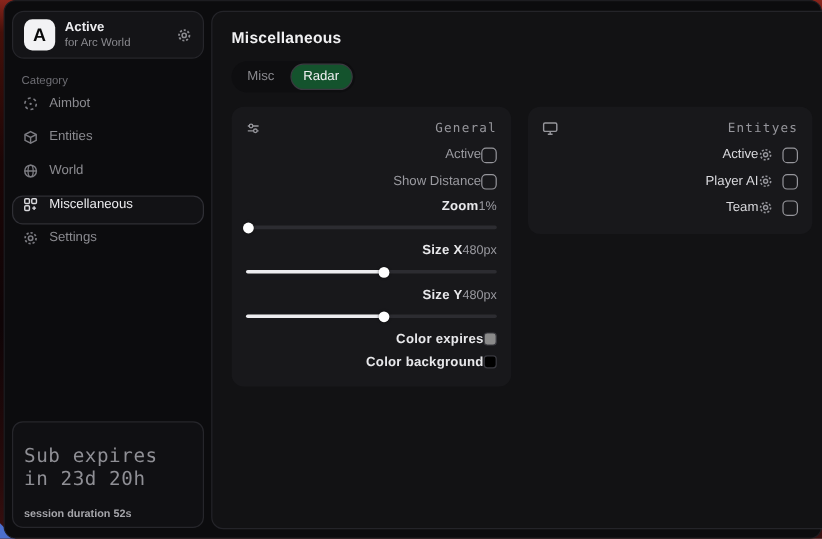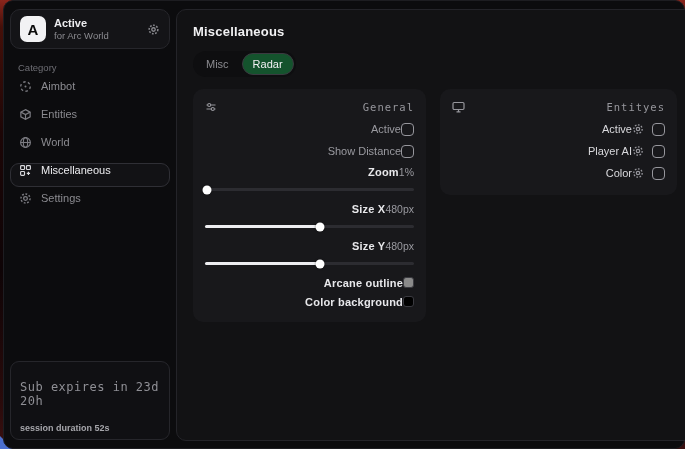--- a/index.html
+++ b/index.html
@@ -37,21 +37,21 @@
     display:flex; align-items:flex-start; gap:9px; height:24px; margin:2px 0;
     padding:0 8px; color:#8b8b90; font-size:11px; border:1px solid transparent; border-radius:9px;
     cursor:default;
   }
   .nav-item .nav-icon { display:flex; color:#7c7c82; }
   .nav-item.active { color:#ececef; background:#121215; border-color:#2f2f35; }
   .nav-item.active .nav-icon { color:#d8d8dc; }
   .sidebar-footer {
     margin-top:auto; border:1px solid #26262b; border-radius:9px; padding:6px 9px; background:#101013;
   }
-  .footer-line1 { font-family:"DejaVu Sans Mono", monospace; font-size:12px; color:#8f8f95; letter-spacing:.5px;margin-top:12px; }
+  .footer-line1 { font-family:"DejaVu Sans Mono", monospace; font-size:16px; color:#8f8f95; letter-spacing:.5px;margin-top:12px; }
   .footer-line2 { font-size:9px; color:#a6a6ab; margin-top:15px; font-weight:bold; }
   
   .main-panel {
     flex:1; margin:8px 7px 7px 0; border:1px solid #242429; border-radius:10px;
     background:#121214; padding:14px 16px; position:relative;
   }
   .page-title { font-size:13px; font-weight:bold; color:#f0f0f2; letter-spacing:.2px; }
   .tabbar {
     margin-top:12px; display:inline-flex; align-items:center; gap:2px;
     background:#0e0e10; border-radius:14px; padding:2px;
@@ -226,21 +226,21 @@
             <span class="row-label">Size Y</span>
             <span class="row-value">480px</span>
           </div>
           <div class="slider-track">
             <div class="slider-fill" style="width: 55%;"></div>
             <div class="slider-thumb" style="left: 55%;"></div>
           </div>
         </div>
 
         <div class="row" style="height:19px;">
-          <span class="row-label">Arcane outline</span>
+          <span class="row-label">Color expires</span>
           <span class="swatch" style="background-color: rgb(138, 138, 138);"></span>
         </div>
 
         <div class="row" style="height:19px;">
           <span class="row-label">Color background</span>
           <span class="swatch" style="background-color: rgb(0, 0, 0);"></span>
         </div>
       </div>
 
       <div class="card card-entities">
@@ -274,21 +274,21 @@
               <svg width="12" height="12" viewBox="0 0 12 12">
                   <circle cx="6" cy="6" r="4.2" fill="none" stroke="currentColor" stroke-width="1.3" stroke-dasharray="1.7 1.5"></circle>
                   <circle cx="6" cy="6" r="1.7" fill="none" stroke="currentColor" stroke-width="1.2"></circle>
                 </svg>
             </span>
             <span class="checkbox"></span>
           </span>
         </div>
 
         <div class="row">
-          <span class="entity-label">Color</span>
+          <span class="entity-label">Team</span>
           <span class="entity-right">
             <span class="entity-gear">
               <svg width="12" height="12" viewBox="0 0 12 12">
                   <circle cx="6" cy="6" r="4.2" fill="none" stroke="currentColor" stroke-width="1.3" stroke-dasharray="1.7 1.5"></circle>
                   <circle cx="6" cy="6" r="1.7" fill="none" stroke="currentColor" stroke-width="1.2"></circle>
                 </svg>
             </span>
             <span class="checkbox"></span>
           </span>
         </div>

